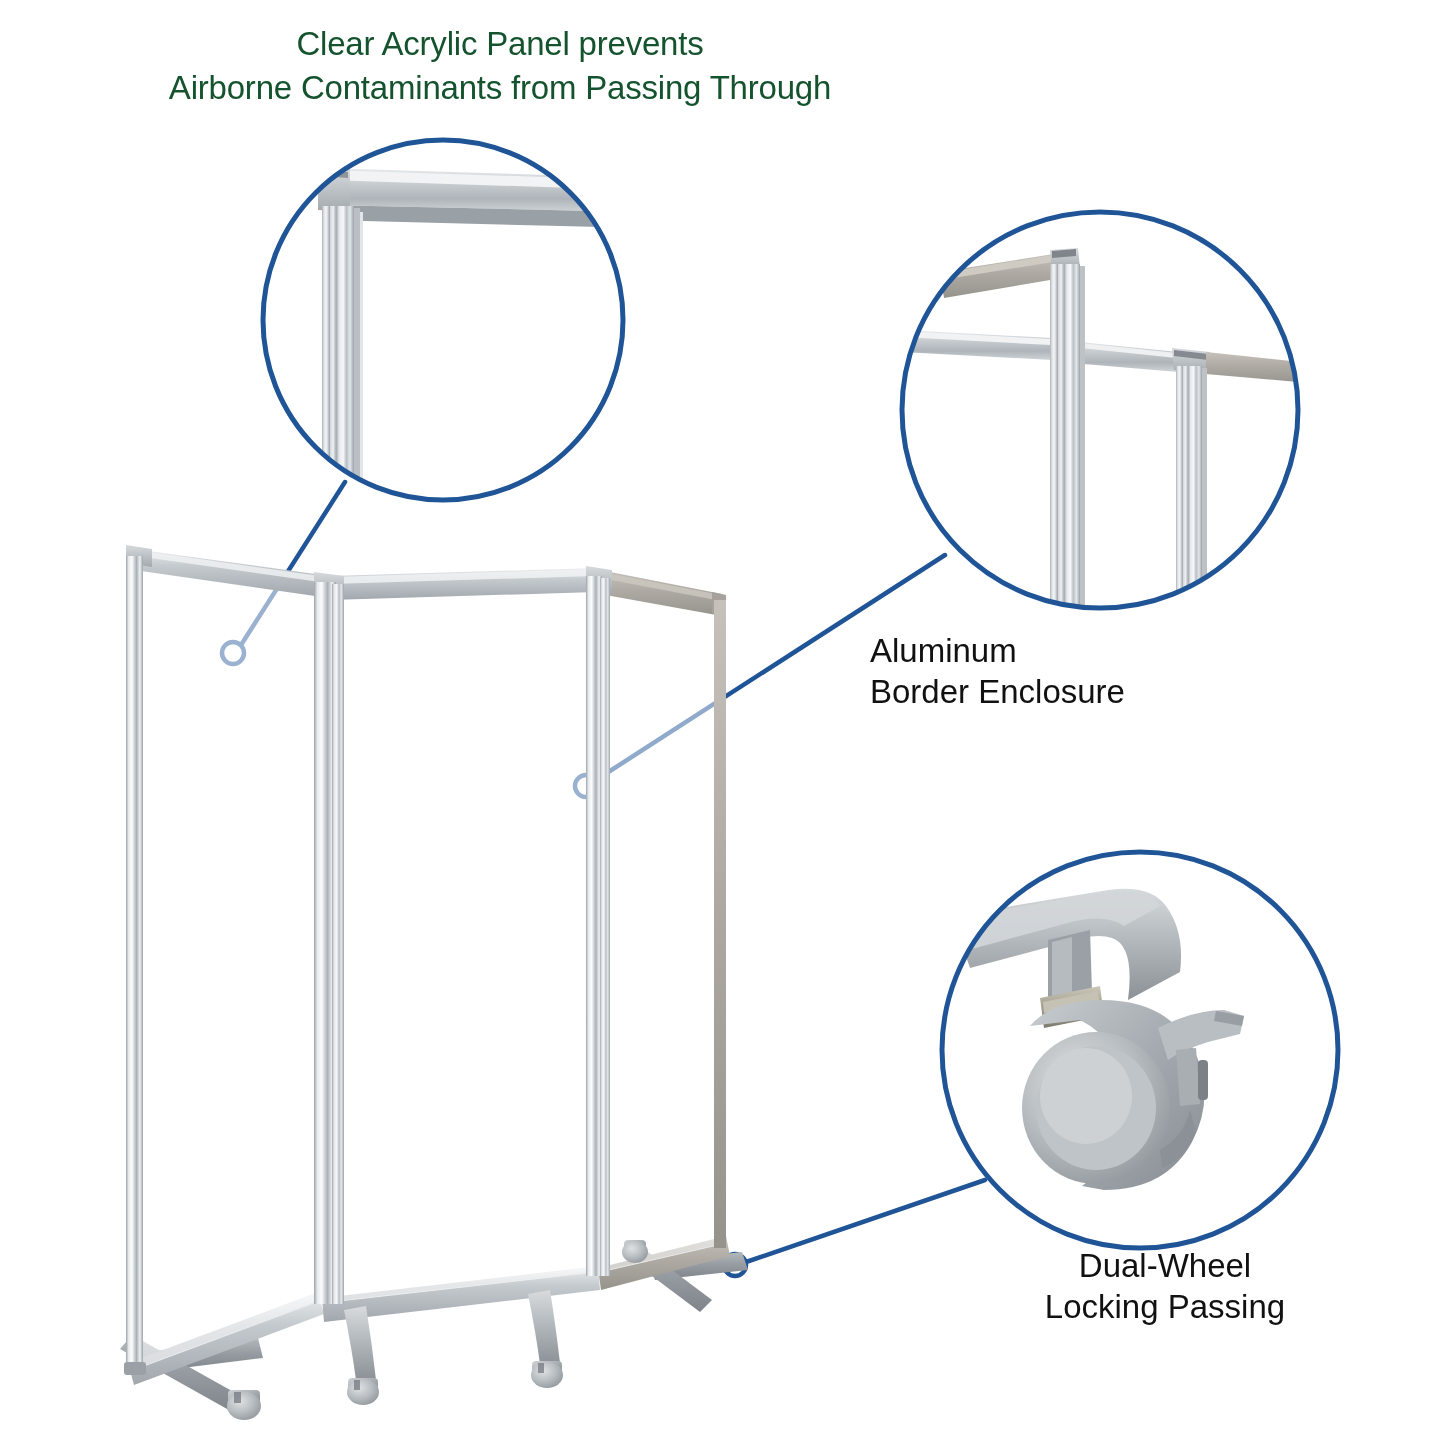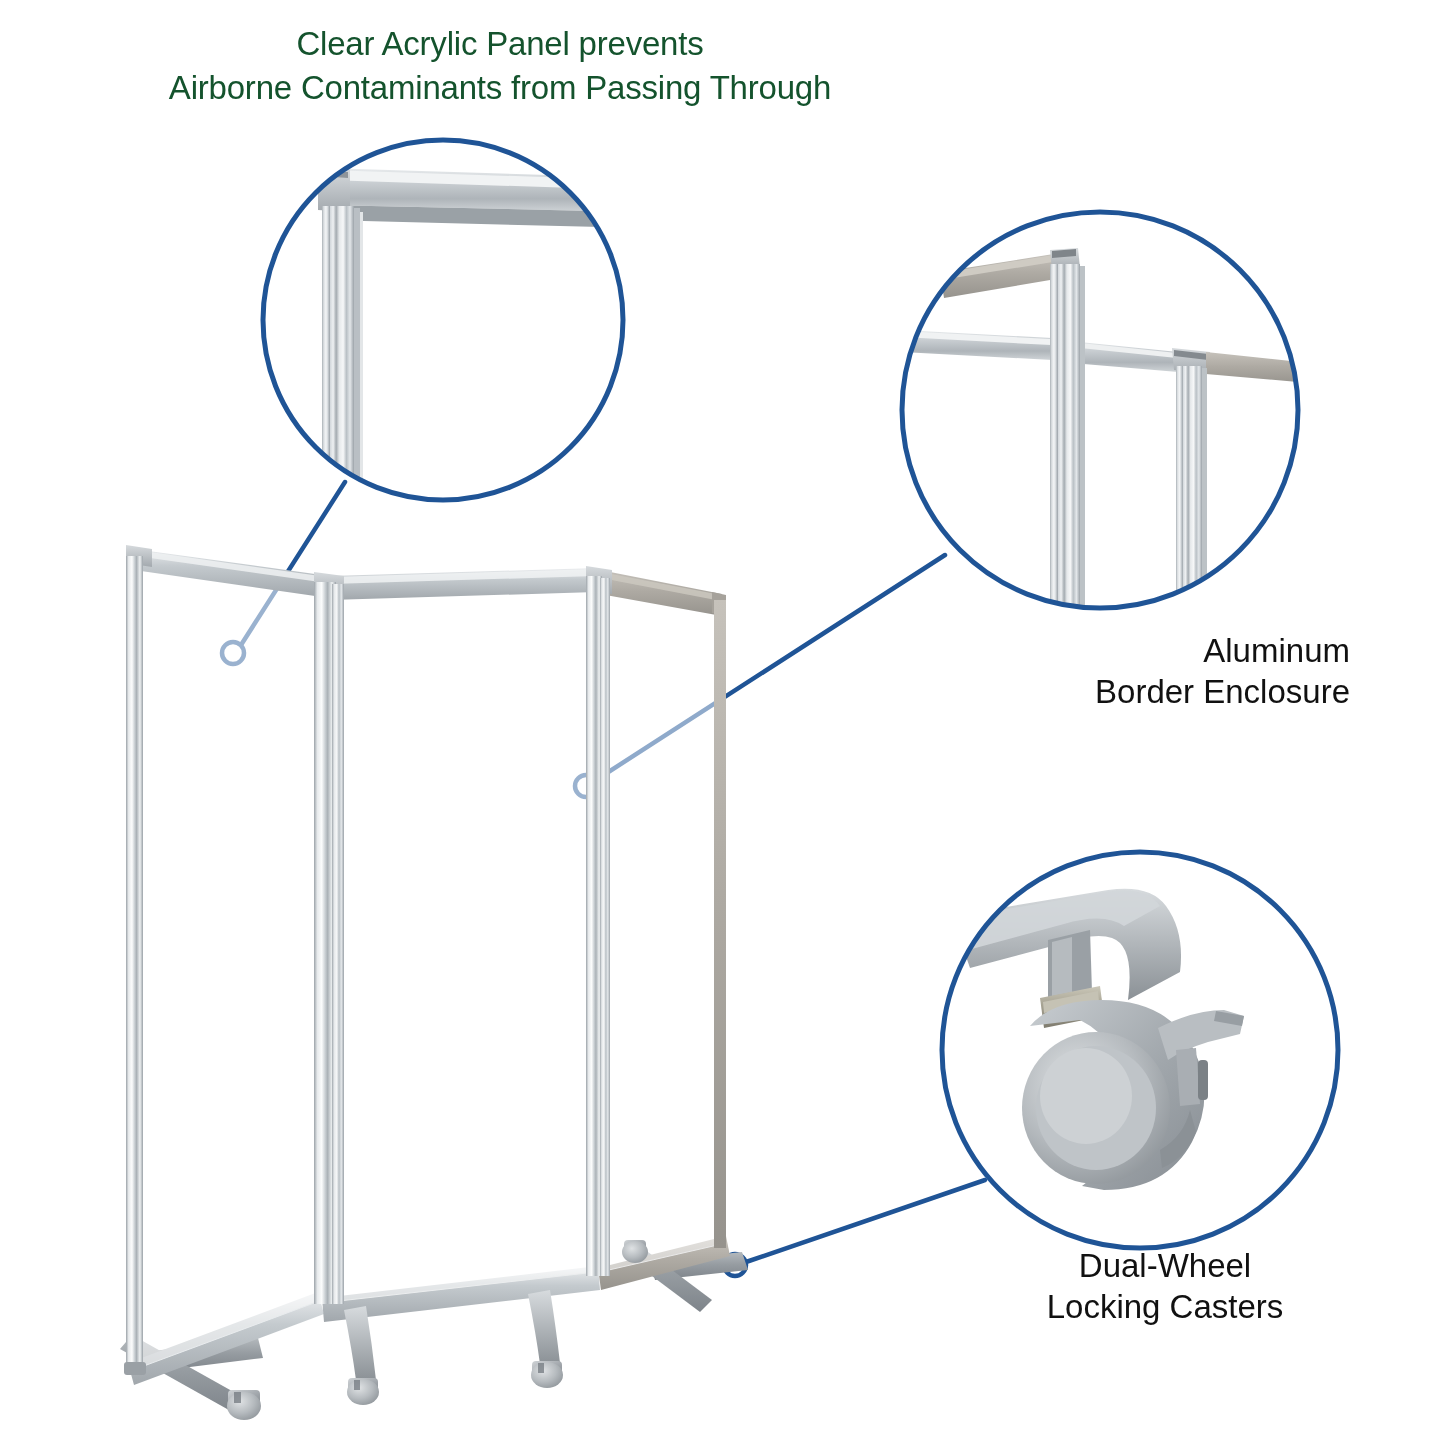--- a/index.html
+++ b/index.html
@@ -12,21 +12,21 @@
   #stage{position:absolute;inset:0;width:1445px;height:1445px;}
   #art{position:absolute;left:0;top:0;width:1445px;height:1445px;}
 
   .txt{position:absolute;white-space:pre;}
   #headline{
     left:0;top:22px;width:1000px;text-align:center;
     font-size:33px;line-height:44px;font-weight:400;letter-spacing:-0.2px;
     color:#14532d;
   }
   #label-aluminum{
-    left:870px;top:630px;width:480px;text-align:right;
+    left:870px;top:630px;width:480px;text-align:left;
     font-size:33px;line-height:41px;font-weight:400;color:#111111;
   }
   #label-casters{
     left:930px;top:1245px;width:470px;text-align:center;
     font-size:33px;line-height:41px;font-weight:400;color:#111111;
   }
 </style>
 </head>
 <body>
 
@@ -297,15 +297,15 @@
     </g>
   </svg>
 
   <div class="txt" id="headline">Clear Acrylic Panel prevents
 Airborne Contaminants from Passing Through</div>
 
   <div class="txt" id="label-aluminum">Aluminum
 Border Enclosure</div>
 
   <div class="txt" id="label-casters">Dual-Wheel
-Locking Casters</div>
+Locking Passing</div>
 
 </div>
 
 </body></html>

